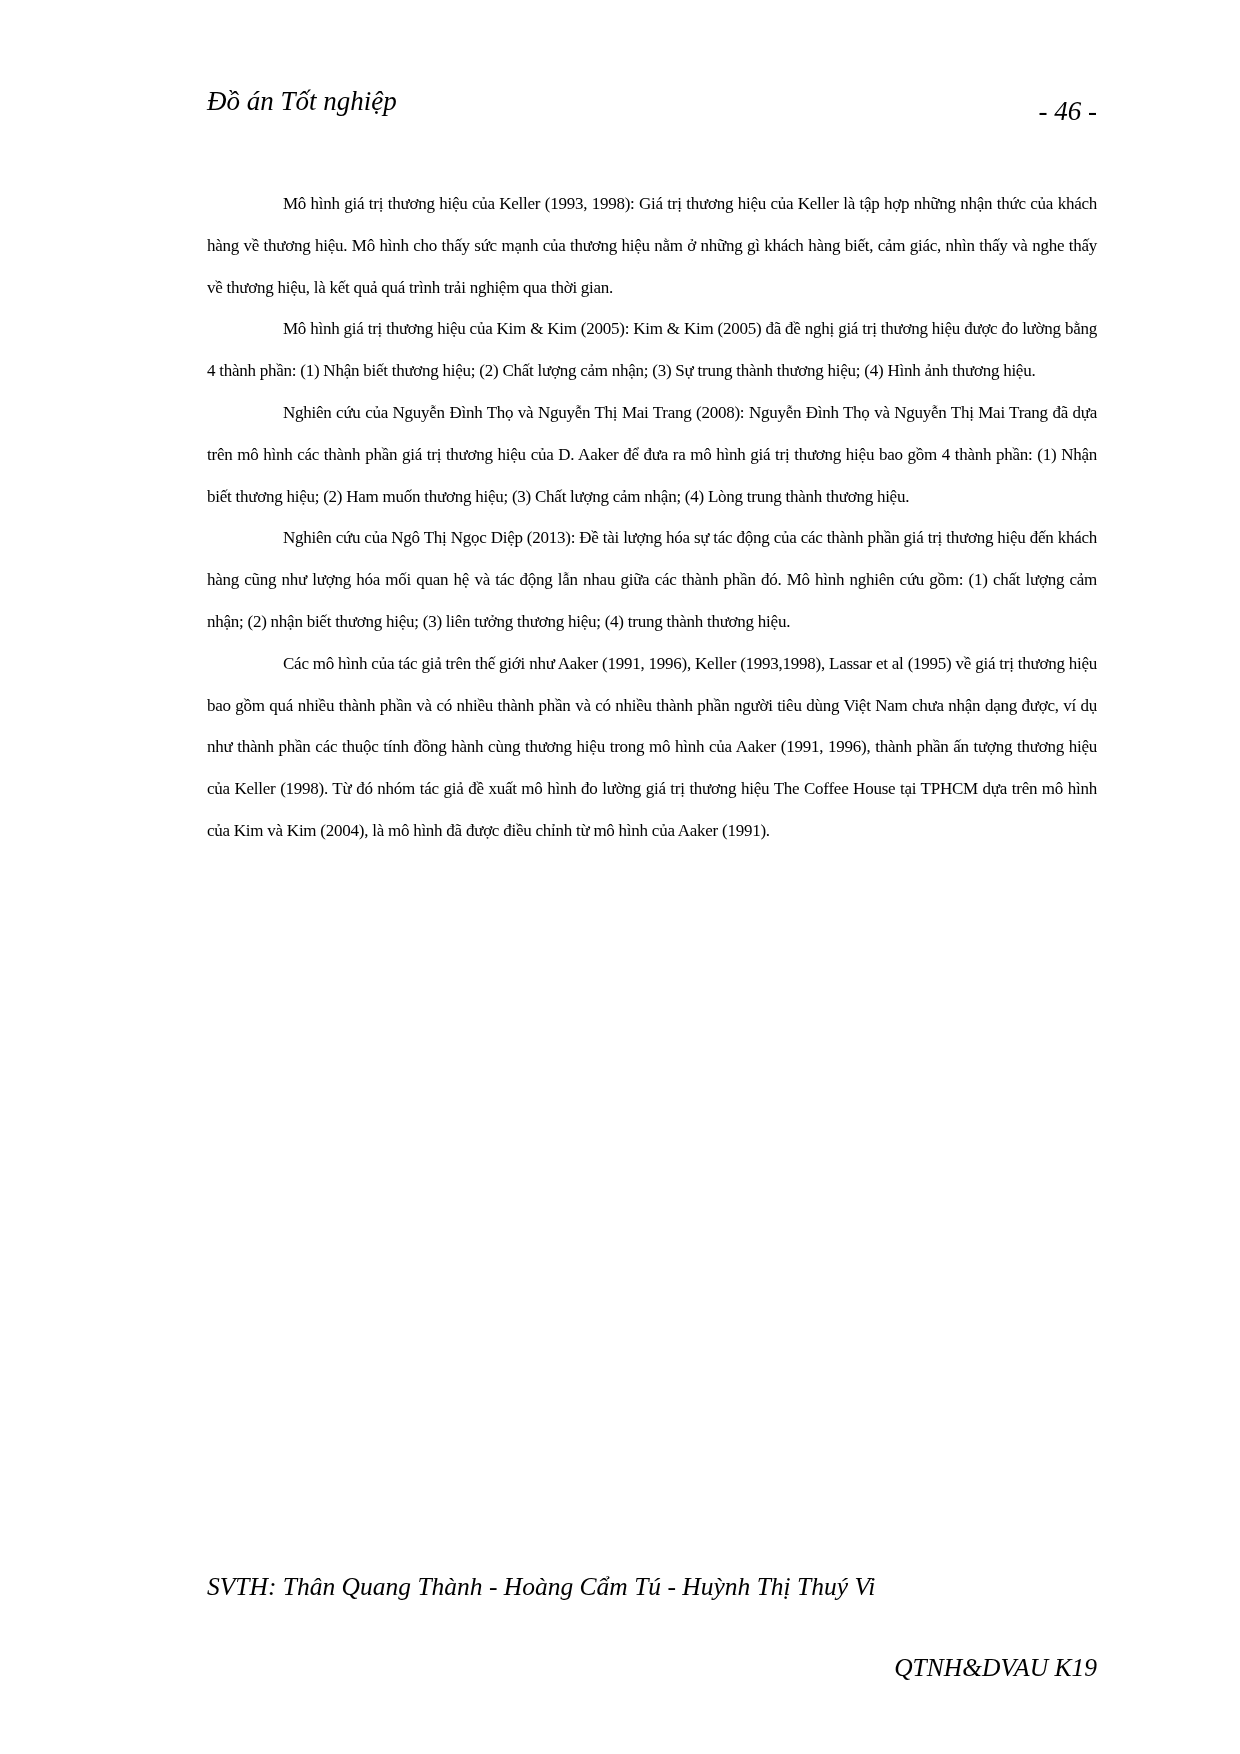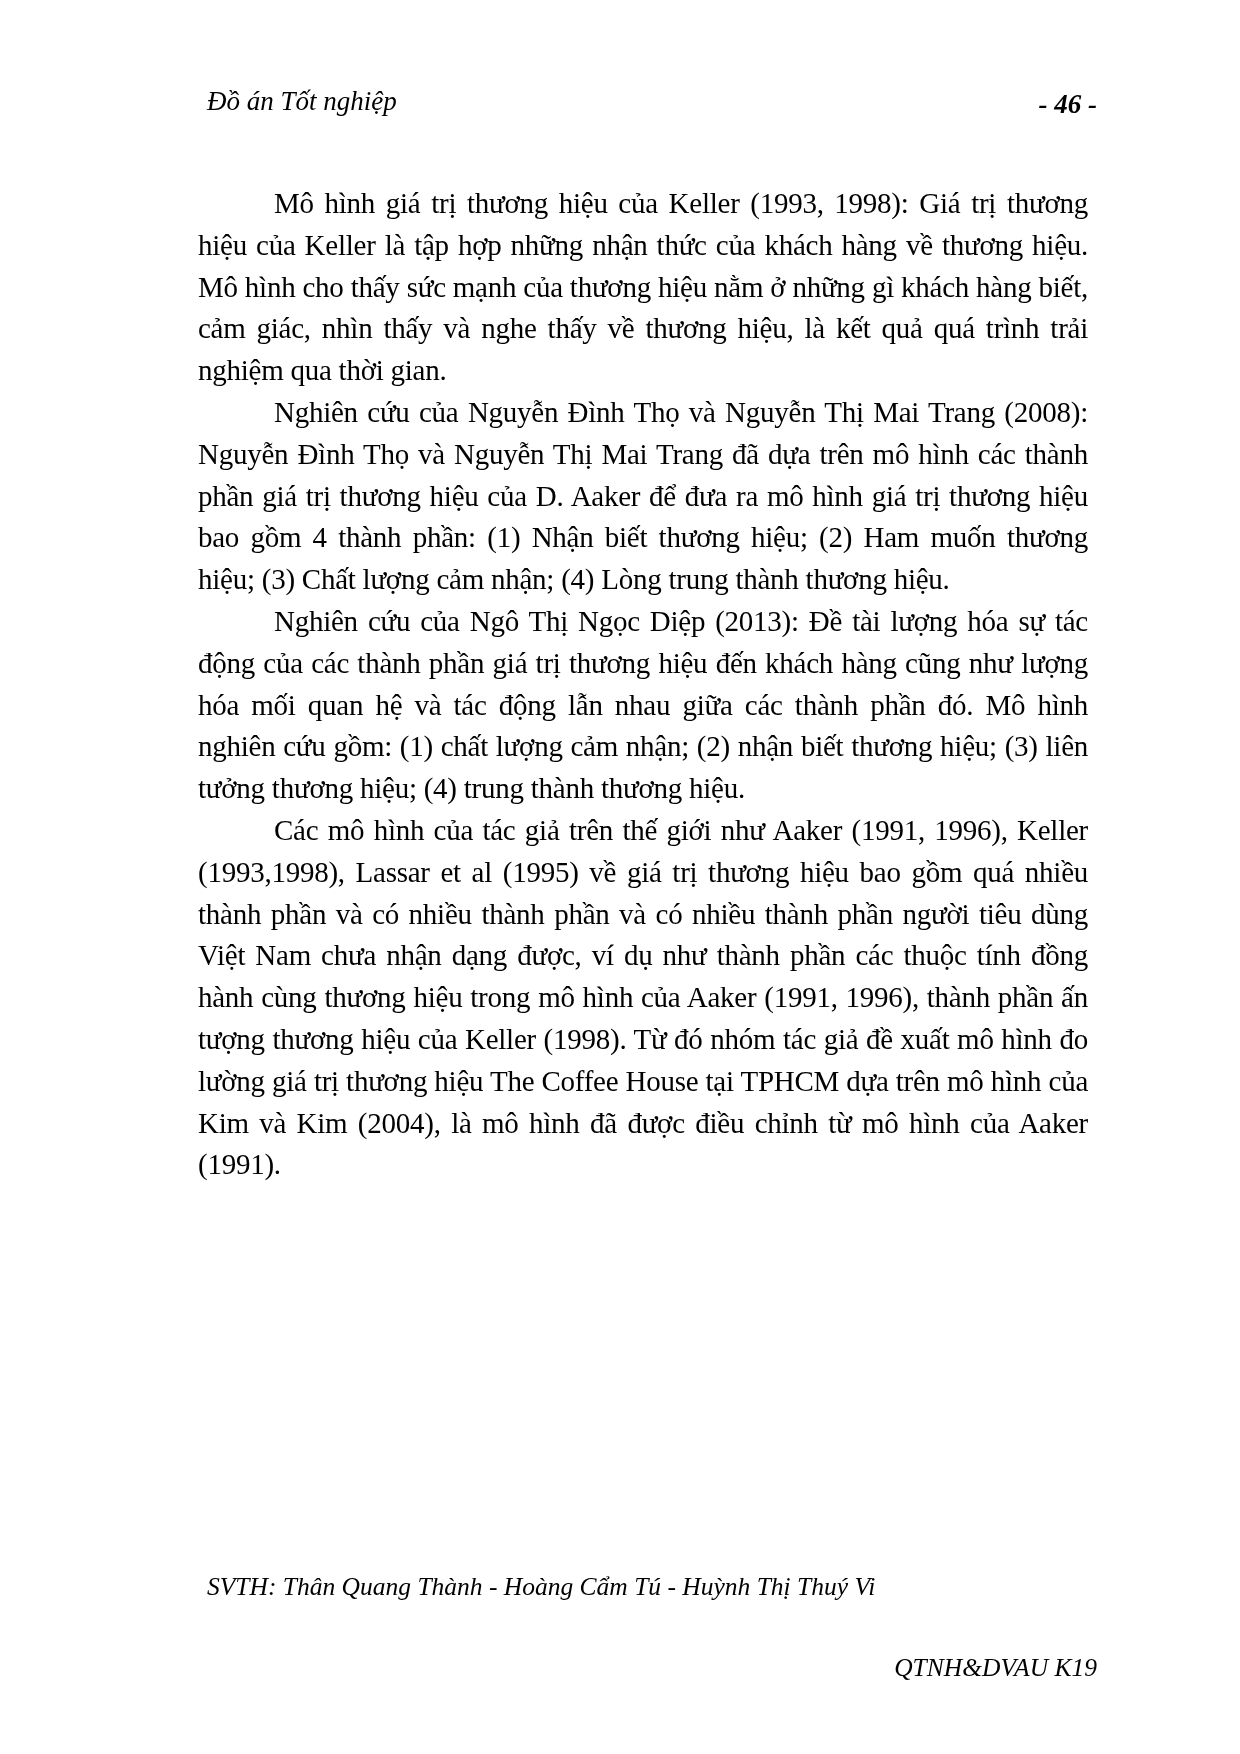--- a/index.html
+++ b/index.html
@@ -1,37 +1,38 @@
 <!DOCTYPE html>
 <html><head>
 <meta charset="utf-8">
 <style>
   html, body { margin:0; padding:0; background:#ffffff; }
   body { width:1240px; height:1754px; position:relative; overflow:hidden;
          font-family:"Liberation Serif", "DejaVu Serif", serif; color:#000; }
   .header { position:absolute; top:86px; left:207px; width:890px; height:40px;
             font-style:italic; font-size:27px; }
   .header .title { position:absolute; left:0; top:0; }
-  .header .pageno { position:absolute; right:0; top:3px;font-weight:bold; }
-  .body { position:absolute; top:183px; left:198px; width:890px;
-          font-size:29px; line-height:41.8px; text-align:justify; }
+  .header .pageno { position:absolute; right:0; top:10px; }
+  .body { position:absolute; top:183px; left:207px; width:890px;
+          font-size:17px; line-height:41.8px; text-align:justify; }
   .body p { margin:0; text-indent:76px; letter-spacing:-0.25px; }
   .footer-line { position:absolute; font-style:italic; font-size:25.5px; }
   .f1 { top:1572px; left:207px;text-align:right; }
   .f2 { top:1622px; right:143px;margin-top:31px; }
 </style>
 </head>
 <body>
 
 <div class="header">
   <span class="title">Đồ án Tốt nghiệp</span>
   <span class="pageno">- 46 -</span>
 </div>
 
 <div class="body">
   <p>Mô hình giá trị thương hiệu của Keller (1993, 1998): Giá trị thương hiệu của Keller là tập hợp những nhận thức của khách hàng về thương hiệu. Mô hình cho thấy sức mạnh của thương hiệu nằm ở những gì khách hàng biết, cảm giác, nhìn thấy và nghe thấy về thương hiệu, là kết quả quá trình trải nghiệm qua thời gian.</p>
+  <p>Mô hình giá trị thương hiệu của Kim &amp; Kim (2005): Kim &amp; Kim (2005) đã đề nghị giá trị thương hiệu được đo lường bằng 4 thành phần: (1) Nhận biết thương hiệu; (2) Chất lượng cảm nhận; (3) Sự trung thành thương hiệu; (4) Hình ảnh thương hiệu.</p>
   <p>Nghiên cứu của Nguyễn Đình Thọ và Nguyễn Thị Mai Trang (2008): Nguyễn Đình Thọ và Nguyễn Thị Mai Trang đã dựa trên mô hình các thành phần giá trị thương hiệu của D. Aaker để đưa ra mô hình giá trị thương hiệu bao gồm 4 thành phần: (1) Nhận biết thương hiệu; (2) Ham muốn thương hiệu; (3) Chất lượng cảm nhận; (4) Lòng trung thành thương hiệu.</p>
   <p>Nghiên cứu của Ngô Thị Ngọc Diệp (2013): Đề tài lượng hóa sự tác động của các thành phần giá trị thương hiệu đến khách hàng cũng như lượng hóa mối quan hệ và tác động lẫn nhau giữa các thành phần đó. Mô hình nghiên cứu gồm: (1) chất lượng cảm nhận; (2) nhận biết thương hiệu; (3) liên tưởng thương hiệu; (4) trung thành thương hiệu.</p>
   <p>Các mô hình của tác giả trên thế giới như Aaker (1991, 1996), Keller (1993,1998), Lassar et al (1995) về giá trị thương hiệu bao gồm quá nhiều thành phần và có nhiều thành phần và có nhiều thành phần người tiêu dùng Việt Nam chưa nhận dạng được, ví dụ như thành phần các thuộc tính đồng hành cùng thương hiệu trong mô hình của Aaker (1991, 1996), thành phần ấn tượng thương hiệu của Keller (1998). Từ đó nhóm tác giả đề xuất mô hình đo lường giá trị thương hiệu The Coffee House tại TPHCM dựa trên mô hình của Kim và Kim (2004), là mô hình đã được điều chỉnh từ mô hình của Aaker (1991).</p>
 </div>
 
 <div class="footer-line f1">SVTH: Thân Quang Thành - Hoàng Cẩm Tú - Huỳnh Thị Thuý Vi</div>
 <div class="footer-line f2">QTNH&amp;DVAU K19</div>
 
 </body></html>

